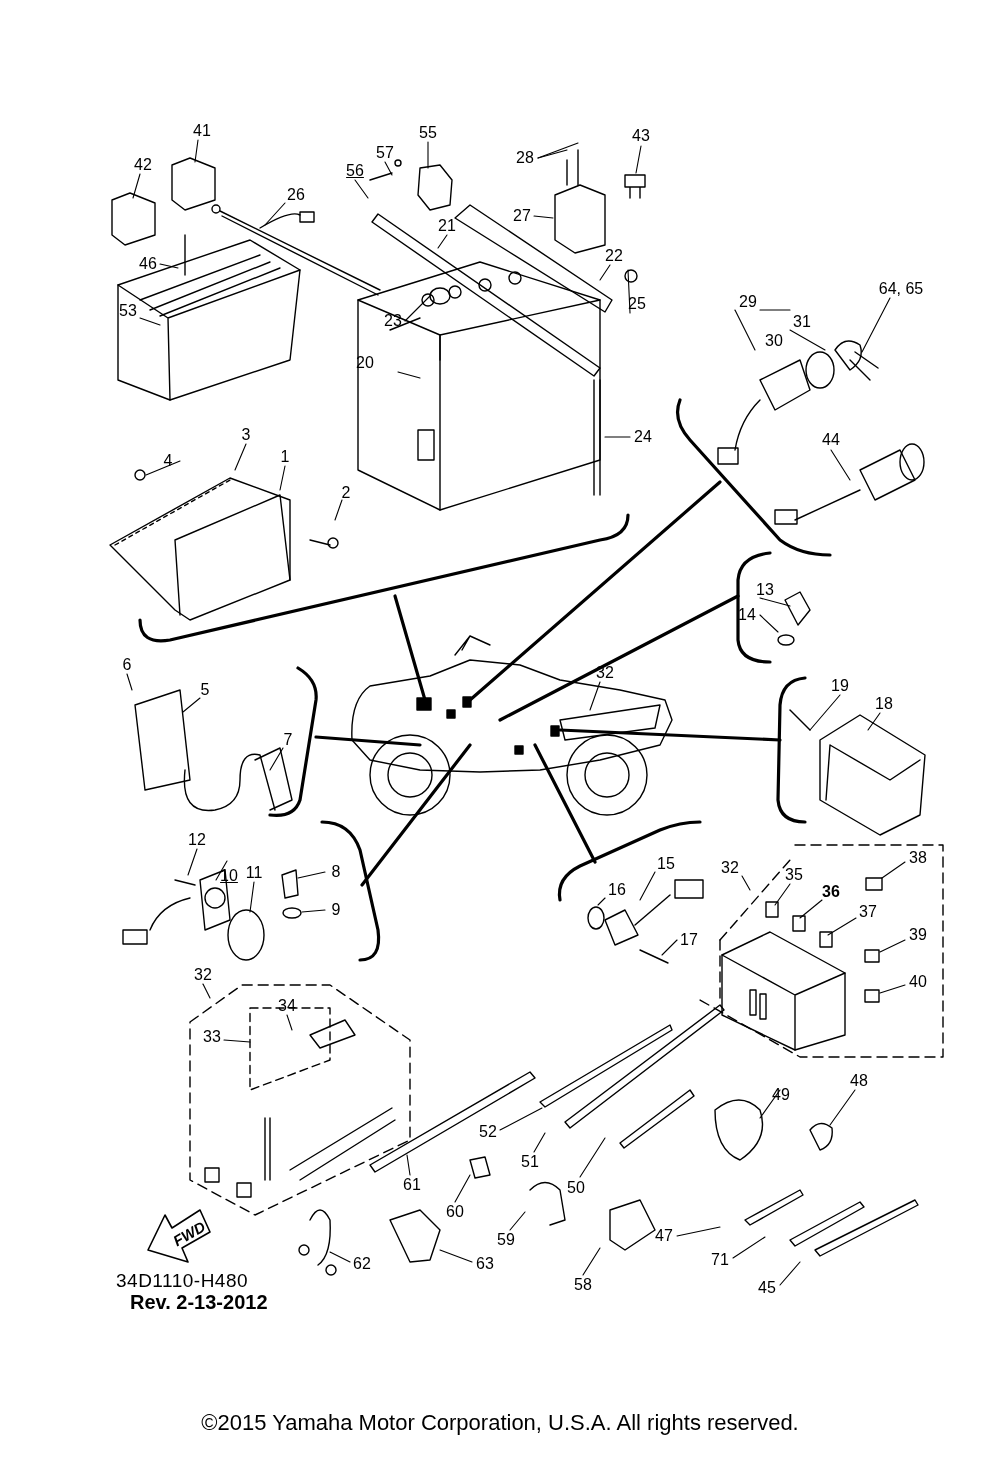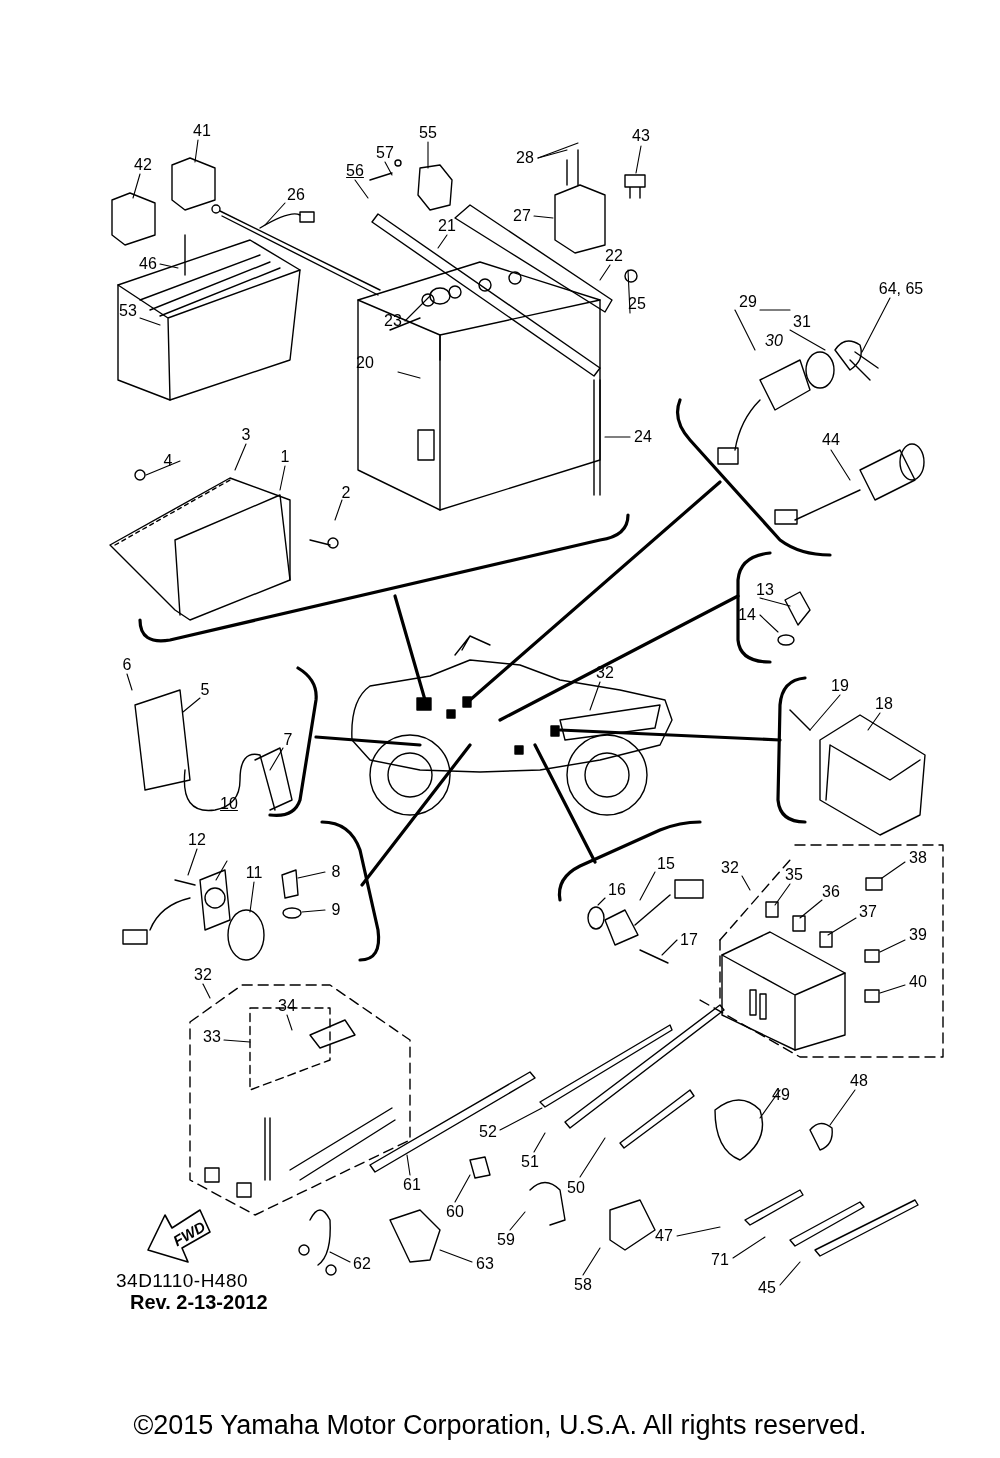--- a/index.html
+++ b/index.html
@@ -1,21 +1,21 @@
 <!DOCTYPE html>
 <html><head>
 <meta charset="utf-8">
 <style>
   html, body { margin:0; padding:0; background:#fff; }
   #canvas { position:relative; width:1000px; height:1458px; background:#fff; overflow:hidden; font-family:"Liberation Sans", sans-serif; color:#000; }
   svg#art { position:absolute; left:0; top:0; }
   .lbl { position:absolute; font-size:16px; line-height:16px; white-space:nowrap; transform:translate(-50%,-50%); font-family:"Liberation Sans", sans-serif; }
   .code { position:absolute; left:116px; top:1270px; font-size:19px; letter-spacing:0.5px; }
   .rev  { position:absolute; left:130px; top:1291px; font-size:20px; font-weight:bold; }
-  .copy { position:absolute; left:0; width:1000px; top:1410px; text-align:center; font-size:27px; }
+  .copy { position:absolute; left:0; width:1000px; top:1410px; text-align:center; font-size:22px; }
   .fwd  { position:absolute; left:172px; top:1225px; font-size:15px; font-weight:bold; font-style:italic; transform:rotate(-30deg); }
 </style>
 </head>
 <body>
 
 <div id="canvas">
   <svg id="art" width="1000" height="1458" viewBox="0 0 1000 1458" fill="none" stroke="#000" stroke-width="1.4" stroke-linejoin="round" stroke-linecap="round">
 
     <g stroke-width="3.2">
       <path d="M628,515 Q628,536 600,540 L170,640 Q140,645 140,620"></path>
@@ -287,49 +287,49 @@
   <div id="labels">
       <div class="lbl" style="left: 285px; top: 457px;">1</div>
       <div class="lbl" style="left: 346px; top: 493px;">2</div>
       <div class="lbl" style="left: 246px; top: 435px;">3</div>
       <div class="lbl" style="left: 168px; top: 461px;">4</div>
       <div class="lbl" style="left: 205px; top: 690px;">5</div>
       <div class="lbl" style="left: 127px; top: 665px;">6</div>
       <div class="lbl" style="left: 288px; top: 740px;">7</div>
       <div class="lbl" style="left: 336px; top: 872px;">8</div>
       <div class="lbl" style="left: 336px; top: 910px;">9</div>
-      <div class="lbl" style="left: 229px; top: 804px; text-decoration: underline;">10</div>
+      <div class="lbl" style="left: 229px; top: 876px; text-decoration: underline;">10</div>
       <div class="lbl" style="left: 254px; top: 873px;">11</div>
       <div class="lbl" style="left: 197px; top: 840px;">12</div>
       <div class="lbl" style="left: 765px; top: 590px;">13</div>
       <div class="lbl" style="left: 747px; top: 615px;">14</div>
       <div class="lbl" style="left: 666px; top: 864px;">15</div>
       <div class="lbl" style="left: 617px; top: 890px;">16</div>
       <div class="lbl" style="left: 689px; top: 940px;">17</div>
       <div class="lbl" style="left: 884px; top: 704px;">18</div>
       <div class="lbl" style="left: 840px; top: 686px;">19</div>
       <div class="lbl" style="left: 365px; top: 363px;">20</div>
       <div class="lbl" style="left: 447px; top: 226px;">21</div>
       <div class="lbl" style="left: 614px; top: 256px;">22</div>
       <div class="lbl" style="left: 393px; top: 321px;">23</div>
       <div class="lbl" style="left: 643px; top: 437px;">24</div>
       <div class="lbl" style="left: 637px; top: 304px;">25</div>
       <div class="lbl" style="left: 288px; top: 195px; margin-left: 8px;">26</div>
       <div class="lbl" style="left: 522px; top: 216px;">27</div>
       <div class="lbl" style="left: 525px; top: 158px;">28</div>
       <div class="lbl" style="left: 748px; top: 302px; text-align: right;">29</div>
-      <div class="lbl" style="left: 774px; top: 341px; font-style: italic;">30</div>
+      <div class="lbl" style="left: 774px; top: 341px;">30</div>
       <div class="lbl" style="left: 802px; top: 322px;">31</div>
       <div class="lbl" style="left: 605px; top: 673px;">32</div>
       <div class="lbl" style="left: 730px; top: 868px;">32</div>
       <div class="lbl" style="left: 203px; top: 975px;">32</div>
       <div class="lbl" style="left: 212px; top: 1037px;">33</div>
       <div class="lbl" style="left: 287px; top: 1006px;">34</div>
       <div class="lbl" style="left: 794px; top: 875px;">35</div>
-      <div class="lbl" style="left: 831px; top: 892px;">36</div>
+      <div class="lbl" style="left: 831px; top: 892px; font-weight: bold;">36</div>
       <div class="lbl" style="left: 868px; top: 912px;">37</div>
       <div class="lbl" style="left: 918px; top: 858px;">38</div>
       <div class="lbl" style="left: 918px; top: 935px;">39</div>
       <div class="lbl" style="left: 918px; top: 982px;">40</div>
       <div class="lbl" style="left: 202px; top: 131px;">41</div>
       <div class="lbl" style="left: 143px; top: 165px;">42</div>
       <div class="lbl" style="left: 641px; top: 136px;">43</div>
       <div class="lbl" style="left: 831px; top: 440px;">44</div>
       <div class="lbl" style="left: 767px; top: 1288px;">45</div>
       <div class="lbl" style="left: 720px; top: 1260px;">71</div>

